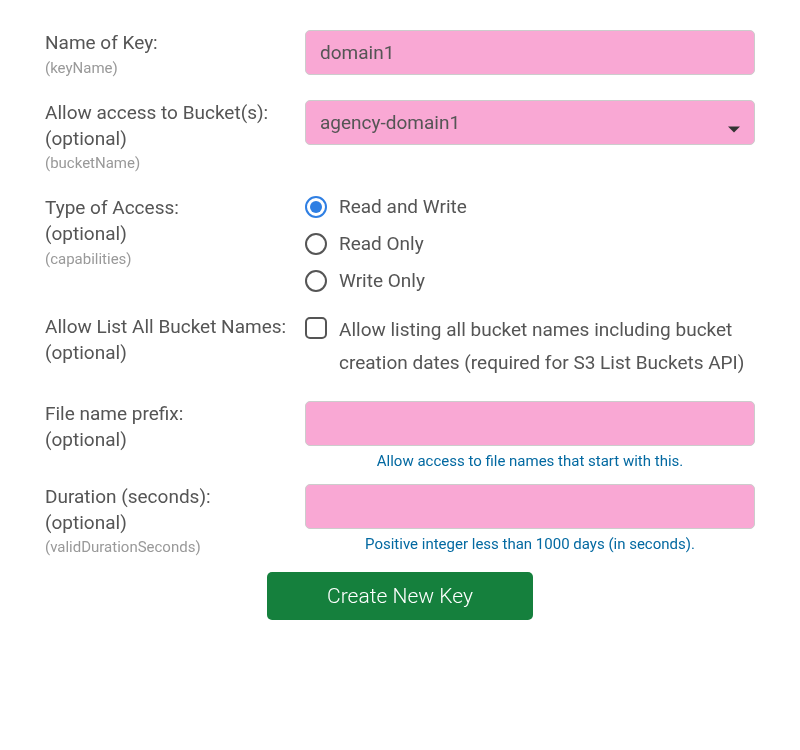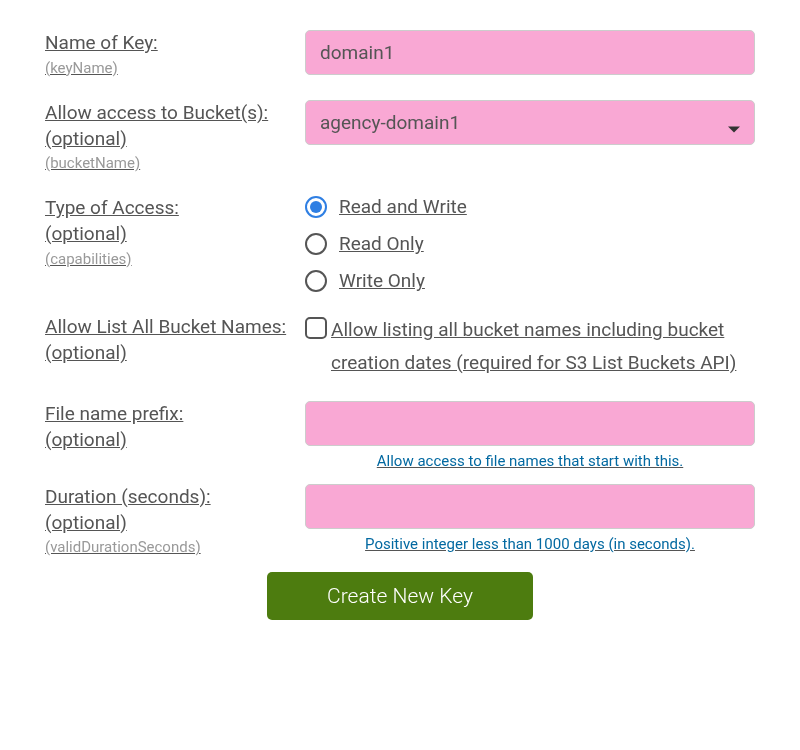--- a/index.html
+++ b/index.html
@@ -12,21 +12,20 @@
       background: #ffffff;
       color: #555555;
       font-size: 18px;
       padding: 30px 45px;
       width: 800px;
     }
     .form-row {
       display: flex;
       align-items: flex-start;
       margin-bottom: 22px;
-      text-decoration: underline;
     }
     .label-col {
       flex: 0 0 260px;
       padding-right: 10px;
     }
     .control-col {
       flex: 1;
     }
     .label-main {
       font-size: 19px;
@@ -110,21 +109,21 @@
       border-radius: 50%;
       background: #2f7fe3;
     }
     .radio-label {
       font-size: 19px;
       color: #555555;
     }
     .checkbox-row {
       display: flex;
       align-items: flex-start;
-      gap: 4px;
+      gap: 12px;
     }
     .checkbox-box {
       width: 22px;
       height: 22px;
       border: 2px solid #555555;
       border-radius: 5px;
       cursor: pointer;
       flex-shrink: 0;
       margin-top: 3px;
     }
@@ -138,21 +137,21 @@
       color: #0369a1;
       text-align: center;
       margin-top: 6px;
     }
     .submit-row {
       display: flex;
       justify-content: center;
       margin-top: 6px;
     }
     .submit-btn {
-      background: #4d7c0f;
+      background: #15803d;
       color: #ffffff;
       border: none;
       border-radius: 5px;
       font-size: 21px;
       font-weight: 300;
       padding: 12px 60px;
       cursor: pointer;
       font-family: inherit;
     }
   </style>

